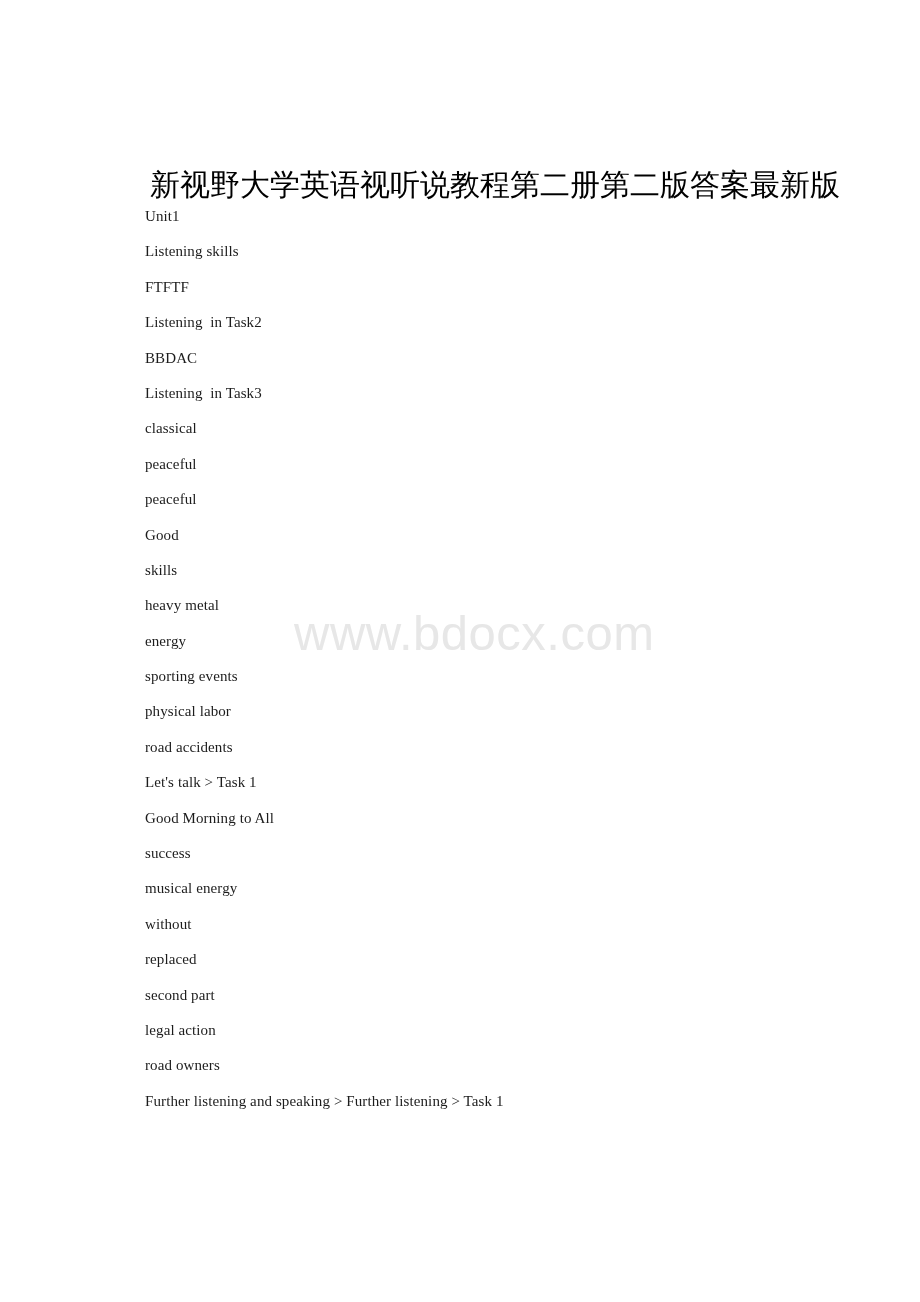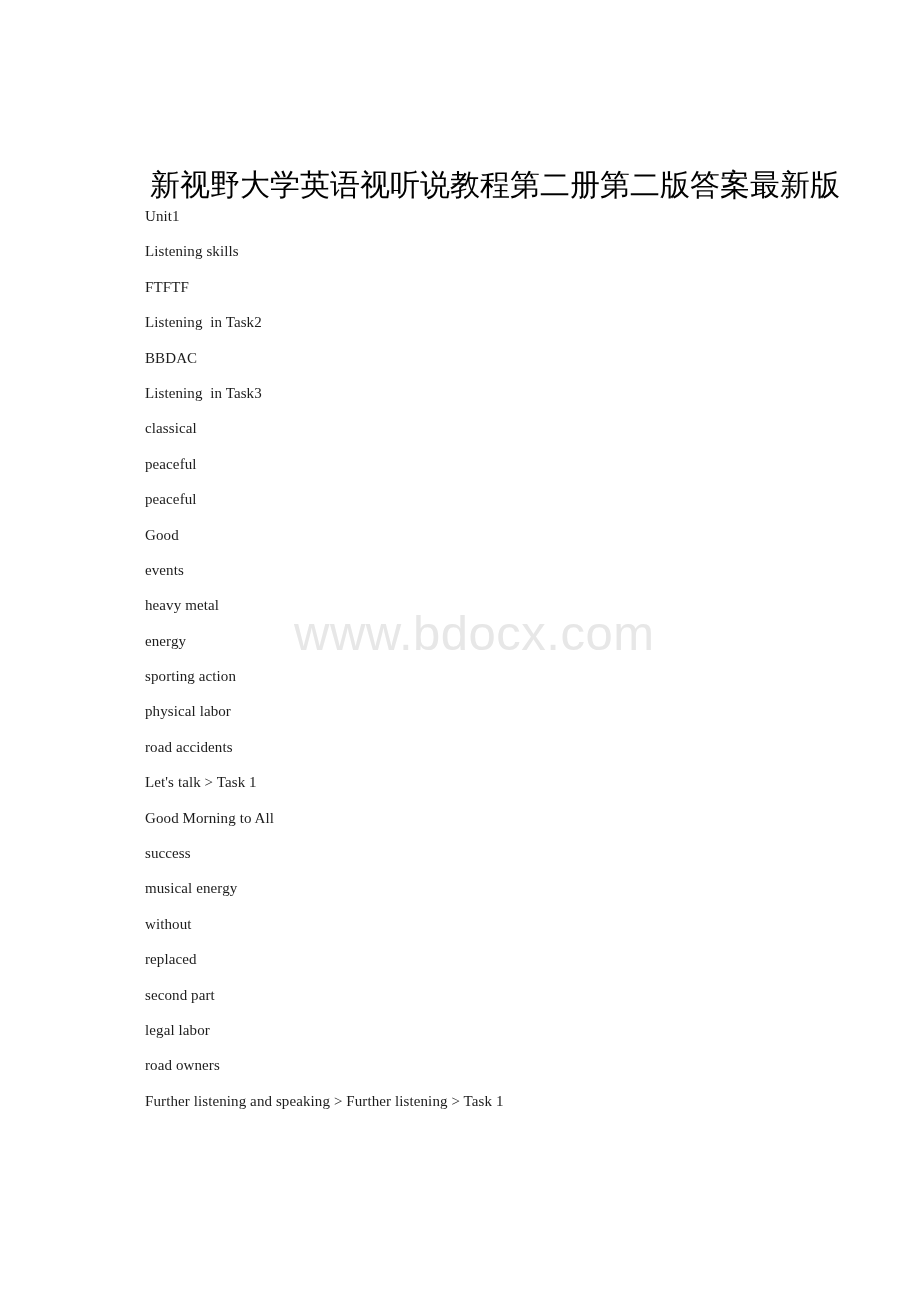--- a/index.html
+++ b/index.html
@@ -97,32 +97,32 @@
         <div class="doc-line">Unit1</div>
         <div class="doc-line">Listening skills</div>
         <div class="doc-line">FTFTF</div>
         <div class="doc-line">Listening  in Task2</div>
         <div class="doc-line">BBDAC</div>
         <div class="doc-line">Listening  in Task3</div>
         <div class="doc-line">classical</div>
         <div class="doc-line">peaceful</div>
         <div class="doc-line">peaceful</div>
         <div class="doc-line">Good</div>
-        <div class="doc-line">events</div>
+        <div class="doc-line">skills</div>
         <div class="doc-line">heavy metal</div>
         <div class="doc-line">energy</div>
-        <div class="doc-line">sporting action</div>
+        <div class="doc-line">sporting events</div>
         <div class="doc-line">physical labor</div>
         <div class="doc-line">road accidents</div>
         <div class="doc-line">Let's talk &gt; Task 1</div>
         <div class="doc-line">Good Morning to All</div>
         <div class="doc-line">success</div>
         <div class="doc-line">musical energy</div>
         <div class="doc-line">without</div>
         <div class="doc-line">replaced</div>
         <div class="doc-line">second part</div>
-        <div class="doc-line">legal labor</div>
+        <div class="doc-line">legal action</div>
         <div class="doc-line">road owners</div>
         <div class="doc-line">Further listening and speaking &gt; Further listening &gt; Task 1</div>
       </div>
 
   </div>
 </div>
 
 </body></html>

